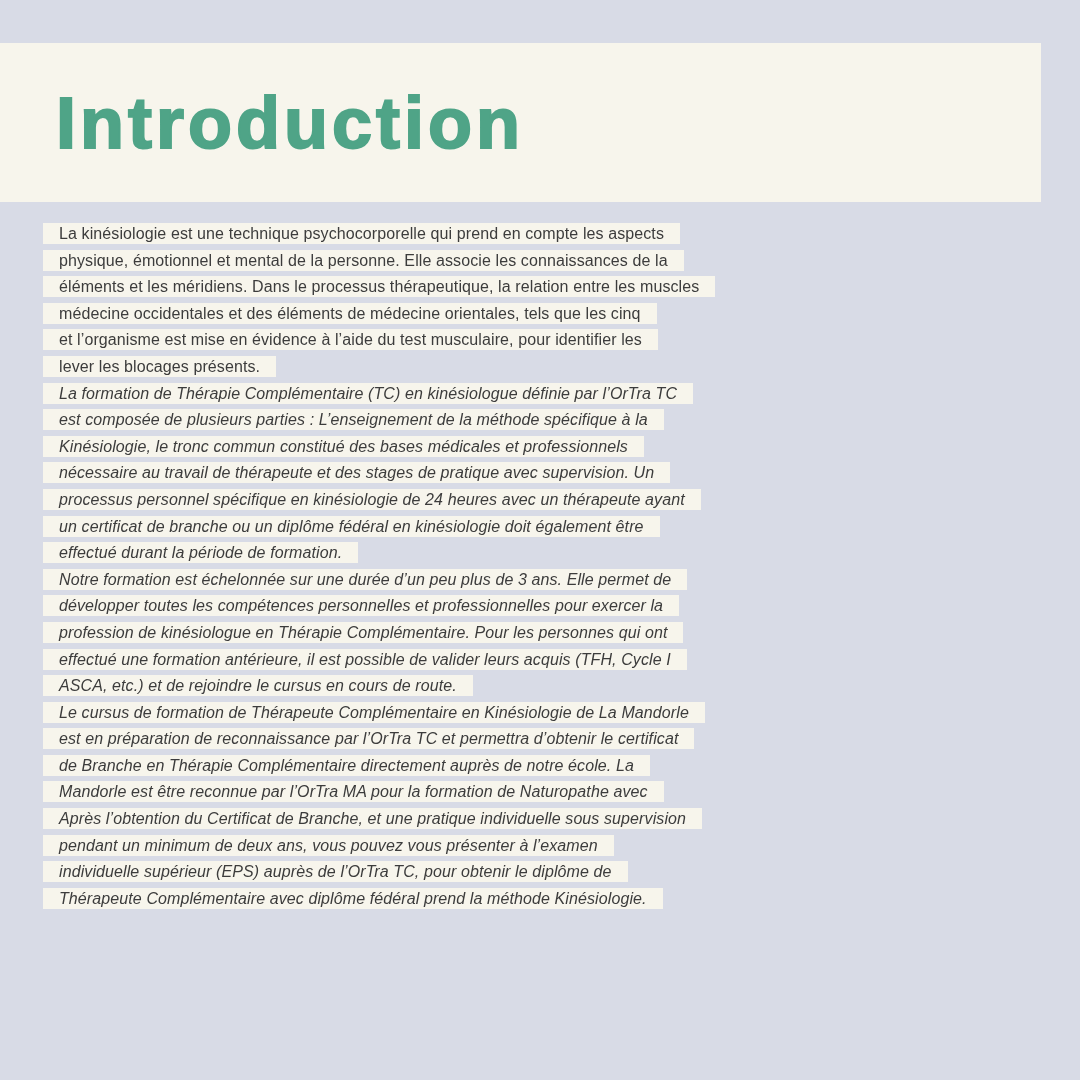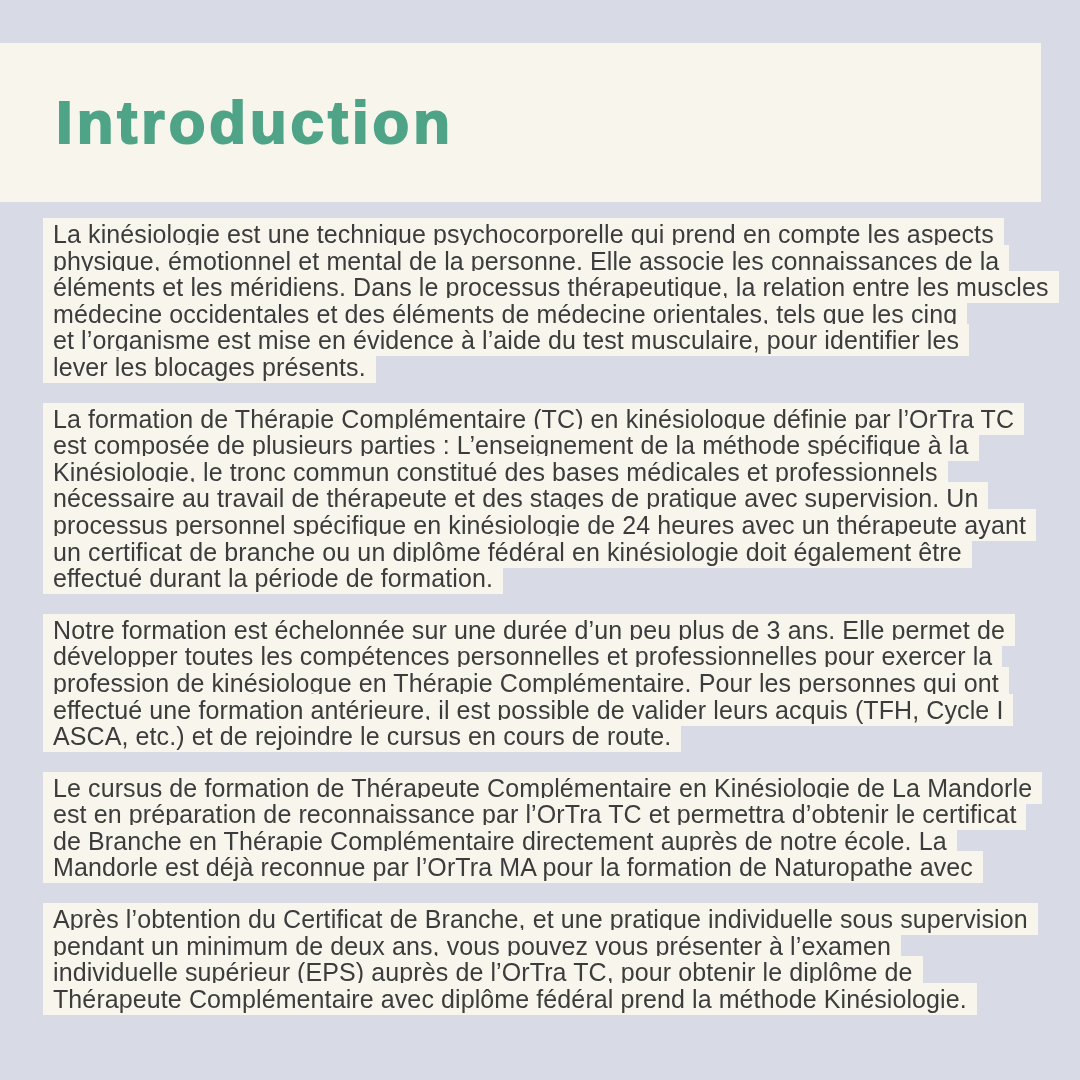--- a/index.html
+++ b/index.html
@@ -19,47 +19,47 @@
     top: 43px;
     left: 0;
     width: 1041px;
     height: 159px;
     background: #f7f5ec;
     display: flex;
     align-items: center;
   }
   .page-title {
     margin: 0 0 0 56px;
-    font-size: 60px;
+    font-size: 72px;
     font-weight: bold;
     letter-spacing: 4px;
     color: #4fa487;
     -webkit-text-stroke: 2px #4fa487;
     line-height: 1;
   }
   .content {
     position: absolute;
     top: 221px;
     left: 43px;
     width: 1000px;
   }
   .paragraph + .paragraph {
-    margin-top: 25px;
+    font-style: italic;
   }
   .line {
     line-height: 26.6px;
     white-space: nowrap;
     height: 26.6px;
   }
   .line > span {
     background: #f7f5ec;
     color: #3c3c3c;
-    font-size: 25px;
+    font-size: 16px;
     letter-spacing: 0.1px;
-    padding: 2px 10px;
+    padding: 2px 16px;
     -webkit-box-decoration-break: clone;
     box-decoration-break: clone;
   }
 </style>
 </head>
 <body>
 
 <header class="title-band">
   <h1 class="page-title">Introduction</h1>
 </header>
@@ -90,21 +90,21 @@
     <div class="line"><span>développer toutes les compétences personnelles et professionnelles pour exercer la</span></div>
     <div class="line"><span>profession de kinésiologue en Thérapie Complémentaire. Pour les personnes qui ont</span></div>
     <div class="line"><span>effectué une formation antérieure, il est possible de valider leurs acquis (TFH, Cycle I</span></div>
     <div class="line"><span>ASCA, etc.) et de rejoindre le cursus en cours de route.</span></div>
   </div>
 
   <div class="paragraph">
     <div class="line"><span>Le cursus de formation de Thérapeute Complémentaire en Kinésiologie de La Mandorle</span></div>
     <div class="line"><span>est en préparation de reconnaissance par l’OrTra TC et permettra d’obtenir le certificat</span></div>
     <div class="line"><span>de Branche en Thérapie Complémentaire directement auprès de notre école. La</span></div>
-    <div class="line"><span>Mandorle est déjà reconnue par l’OrTra MA pour la formation de Naturopathe avec</span></div>
+    <div class="line"><span>Mandorle est être reconnue par l’OrTra MA pour la formation de Naturopathe avec</span></div>
   </div>
 
   <div class="paragraph">
     <div class="line"><span>Après l’obtention du Certificat de Branche, et une pratique individuelle sous supervision</span></div>
     <div class="line"><span>pendant un minimum de deux ans, vous pouvez vous présenter à l’examen</span></div>
     <div class="line"><span>individuelle supérieur (EPS) auprès de l’OrTra TC, pour obtenir le diplôme de</span></div>
     <div class="line"><span>Thérapeute Complémentaire avec diplôme fédéral prend la méthode Kinésiologie.</span></div>
   </div>
 
 </main>

